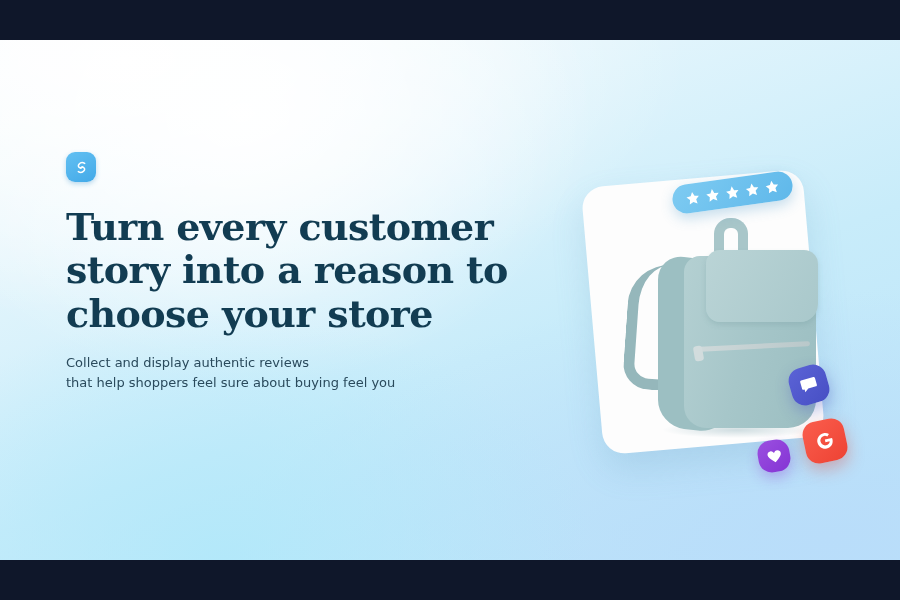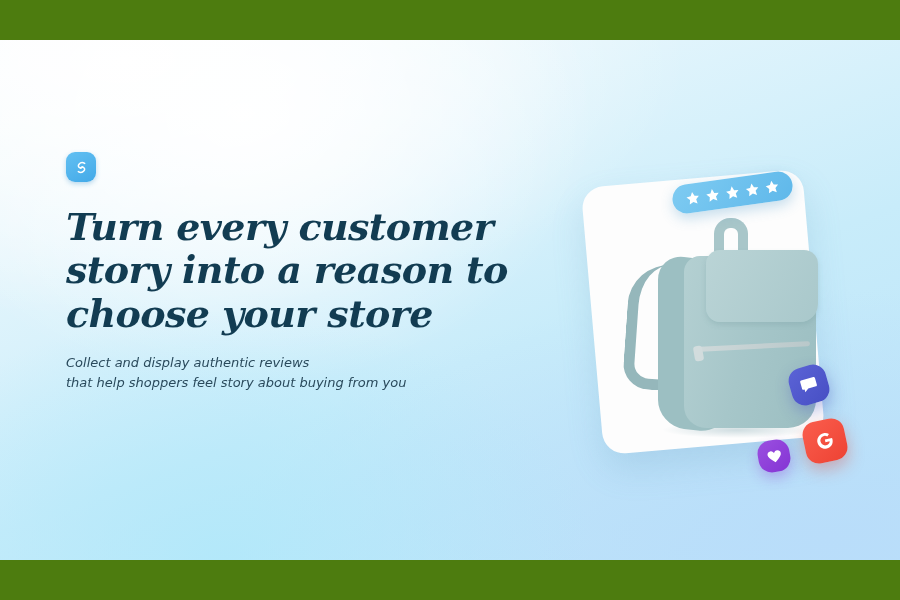--- a/index.html
+++ b/index.html
@@ -10,22 +10,21 @@
     height: 600px;
     overflow: hidden;
     font-family: "Liberation Sans", sans-serif;
   }
 
   
   .frame {
     position: relative;
     width: 900px;
     height: 600px;
-    background: #4d7c0f;
-    font-style: italic;
+    background: #0f172a;
   }
 
   
   .hero {
     position: absolute;
     left: 0;
     top: 40px;
     width: 900px;
     height: 520px;
     overflow: hidden;
@@ -278,21 +277,21 @@
         <svg width="17" height="17" viewBox="0 0 24 24" aria-hidden="true">
           <path d="M16.5 6.2c-2.6-1.6-6.1-1.1-8 1.1-1.3 1.5-1.2 3.6.3 4.6 1.4 1 3.4.7 4.6-.6" fill="none" stroke="#ffffff" stroke-width="2.1" stroke-linecap="round" stroke-linejoin="round"></path>
           <path d="M7.5 17.8c2.6 1.6 6.1 1.1 8-1.1 1.3-1.5 1.2-3.6-.3-4.6-1.4-1-3.4-.7-4.6.6" fill="none" stroke="#ffffff" stroke-width="2.1" stroke-linecap="round" stroke-linejoin="round"></path>
         </svg>
       </div>
 
       <h1 class="headline">Turn every customer story into a reason to choose your store</h1>
 
       <div class="subhead">
         <div>Collect and display authentic reviews</div>
-        <div>that help shoppers feel story about buying from you</div>
+        <div>that help shoppers feel sure about buying feel you</div>
       </div>
 
     </div>
 
     <div class="stage">
 
       <div class="product-card"></div>
 
       <div class="backpack">
         <div class="bp-shadow"></div>

